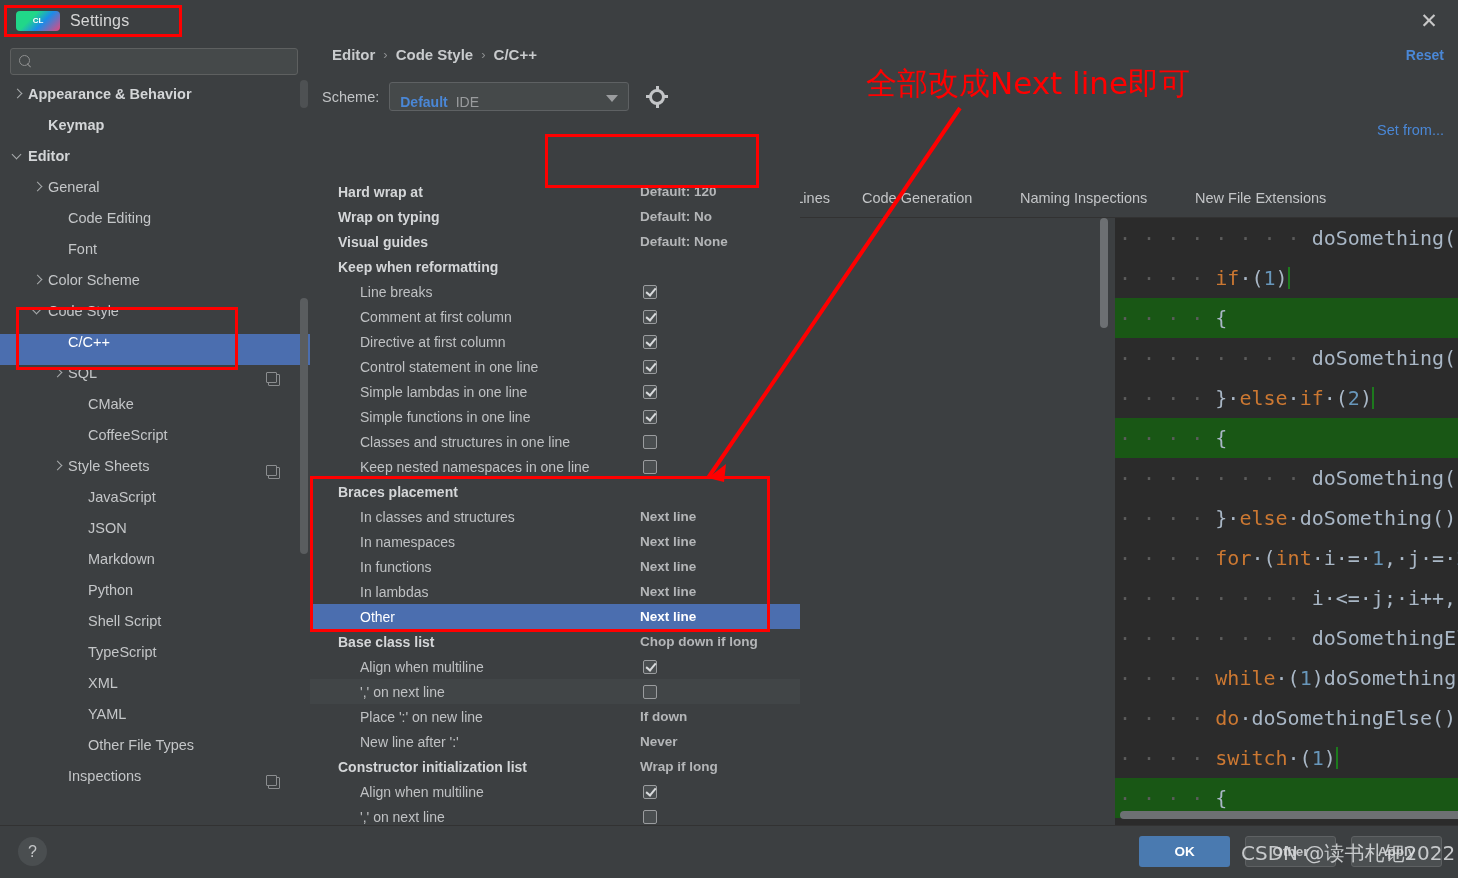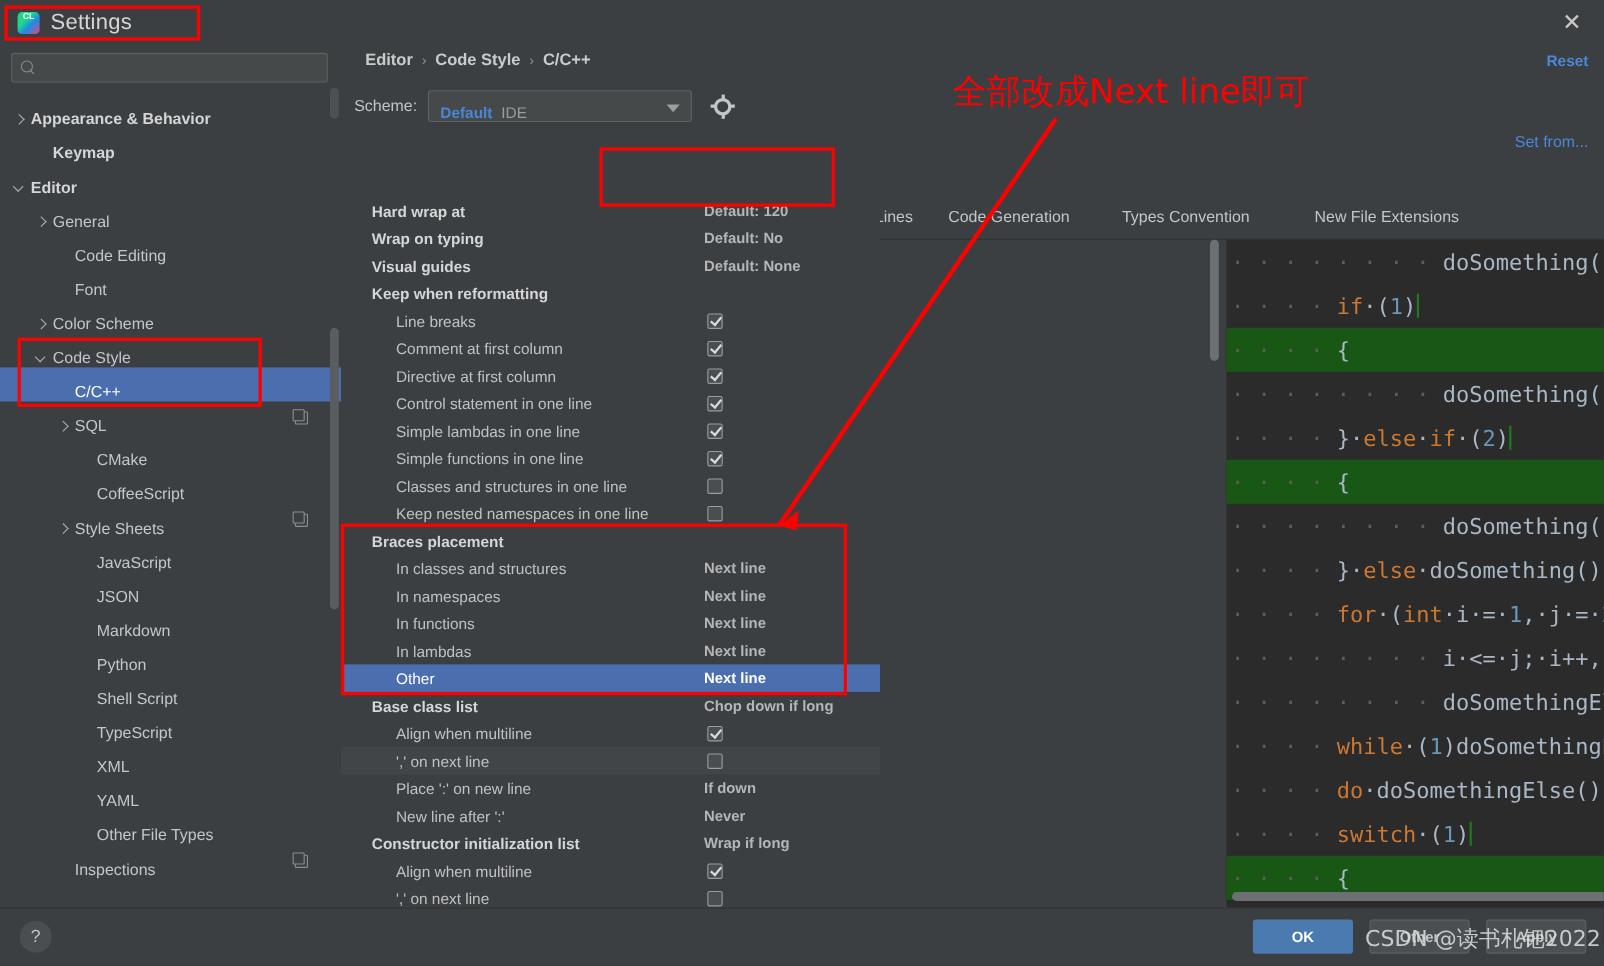--- a/index.html
+++ b/index.html
@@ -20,30 +20,30 @@
   .titlebar {
     position: absolute; left: 0; top: 0; width: 1458px; height: 40px;
     background: #3c3f41;
   }
   .title-wrap {
     position: absolute; left: 8px; top: 4px; height: 33px;
     display: flex; align-items: center; gap: 10px;
     padding: 0 10px 0 8px;
   }
   .app-icon {
-    width: 20px; height: 20px; border-radius: 4px;
+    width: 44px; height: 20px; border-radius: 4px;
     background: linear-gradient(135deg,#21d789 0%,#21d789 35%,#1b8ce8 60%,#e8467c 100%);
     position: relative; flex: 0 0 auto;
-    display:flex; justify-content:center;
+    display:flex; align-items:center; justify-content:center;
   }
   .app-icon span {
     font-size: 8px; font-weight: bold; color: #ffffff;
     font-family: "Liberation Sans", sans-serif; line-height: 1;
   }
-  .title-text { font-size: 20px; color: #d6d6d6; letter-spacing: .2px; }
+  .title-text { font-size: 16px; color: #d6d6d6; letter-spacing: .2px; }
   .close-btn {
     position: absolute; right: 14px; top: 6px;
     width: 30px; height: 28px; display: flex;
     align-items: center; justify-content: center;
     color: #c8c8c8; font-size: 21px; line-height: 1; cursor: pointer;
     font-family: "Liberation Sans", sans-serif;
   }
 
   
   .sidebar {
@@ -65,21 +65,21 @@
     width:5px; height:1.4px; background:#a6a6a6; transform:rotate(45deg);
     transform-origin: left center;
   }
   .search-input {
     background: transparent; border: none; outline: none;
     color: #c0c0c0; font-size: 13px; margin-left: 7px; width: 250px;
     font-family: "Liberation Sans", sans-serif;
   }
   .tree { position: absolute; left: 0; top: 46px; width: 302px; }
   .tree-row {
-    position: relative; height: 31px; display: flex; align-items: flex-end;
+    position: relative; height: 31px; display: flex; align-items: flex-start;
     font-size: 14.5px; color: #c4c6c8; cursor: default; white-space: nowrap;
   }
   .tree-row.bold { font-weight: bold; color: #d3d5d7; }
   .tree-row.selected { background: #4b6eaf; color: #ffffff; width: 310px; }
   .chev {
     width: 16px; height: 16px; flex: 0 0 auto; position: relative;
     margin-right: 2px;
   }
   .chev.right::after, .chev.down::after {
     content:""; position:absolute; left:4px; top:4px;
@@ -412,21 +412,21 @@
     </div>
 
     <div class="set-from">Set from...</div>
 
     <div class="tabs" id="tabs">
         <div class="tab" style="left: 22px;">Tabs and Indents</div>
         <div class="tab" style="left: 177px;">Spaces</div>
         <div class="tab active" style="left: 253px;">Wrapping and Braces</div>
         <div class="tab" style="left: 445px;">Blank Lines</div>
         <div class="tab" style="left: 552px;">Code Generation</div>
-        <div class="tab" style="left: 710px;">Types Convention</div>
+        <div class="tab" style="left: 710px;">Naming Inspections</div>
         <div class="tab" style="left: 885px;">New File Extensions</div>
       </div>
 
     <div class="settings" id="settings-list">
         <div class="srow group" style="position: relative; padding-left: 30px;">
           <span class="label" style="left: 28px;">Hard wrap at</span>
           <span class="value">Default: 120</span>
         </div>
         <div class="srow group" style="position: relative; padding-left: 30px;">
           <span class="label" style="left: 28px;">Wrap on typing</span>

